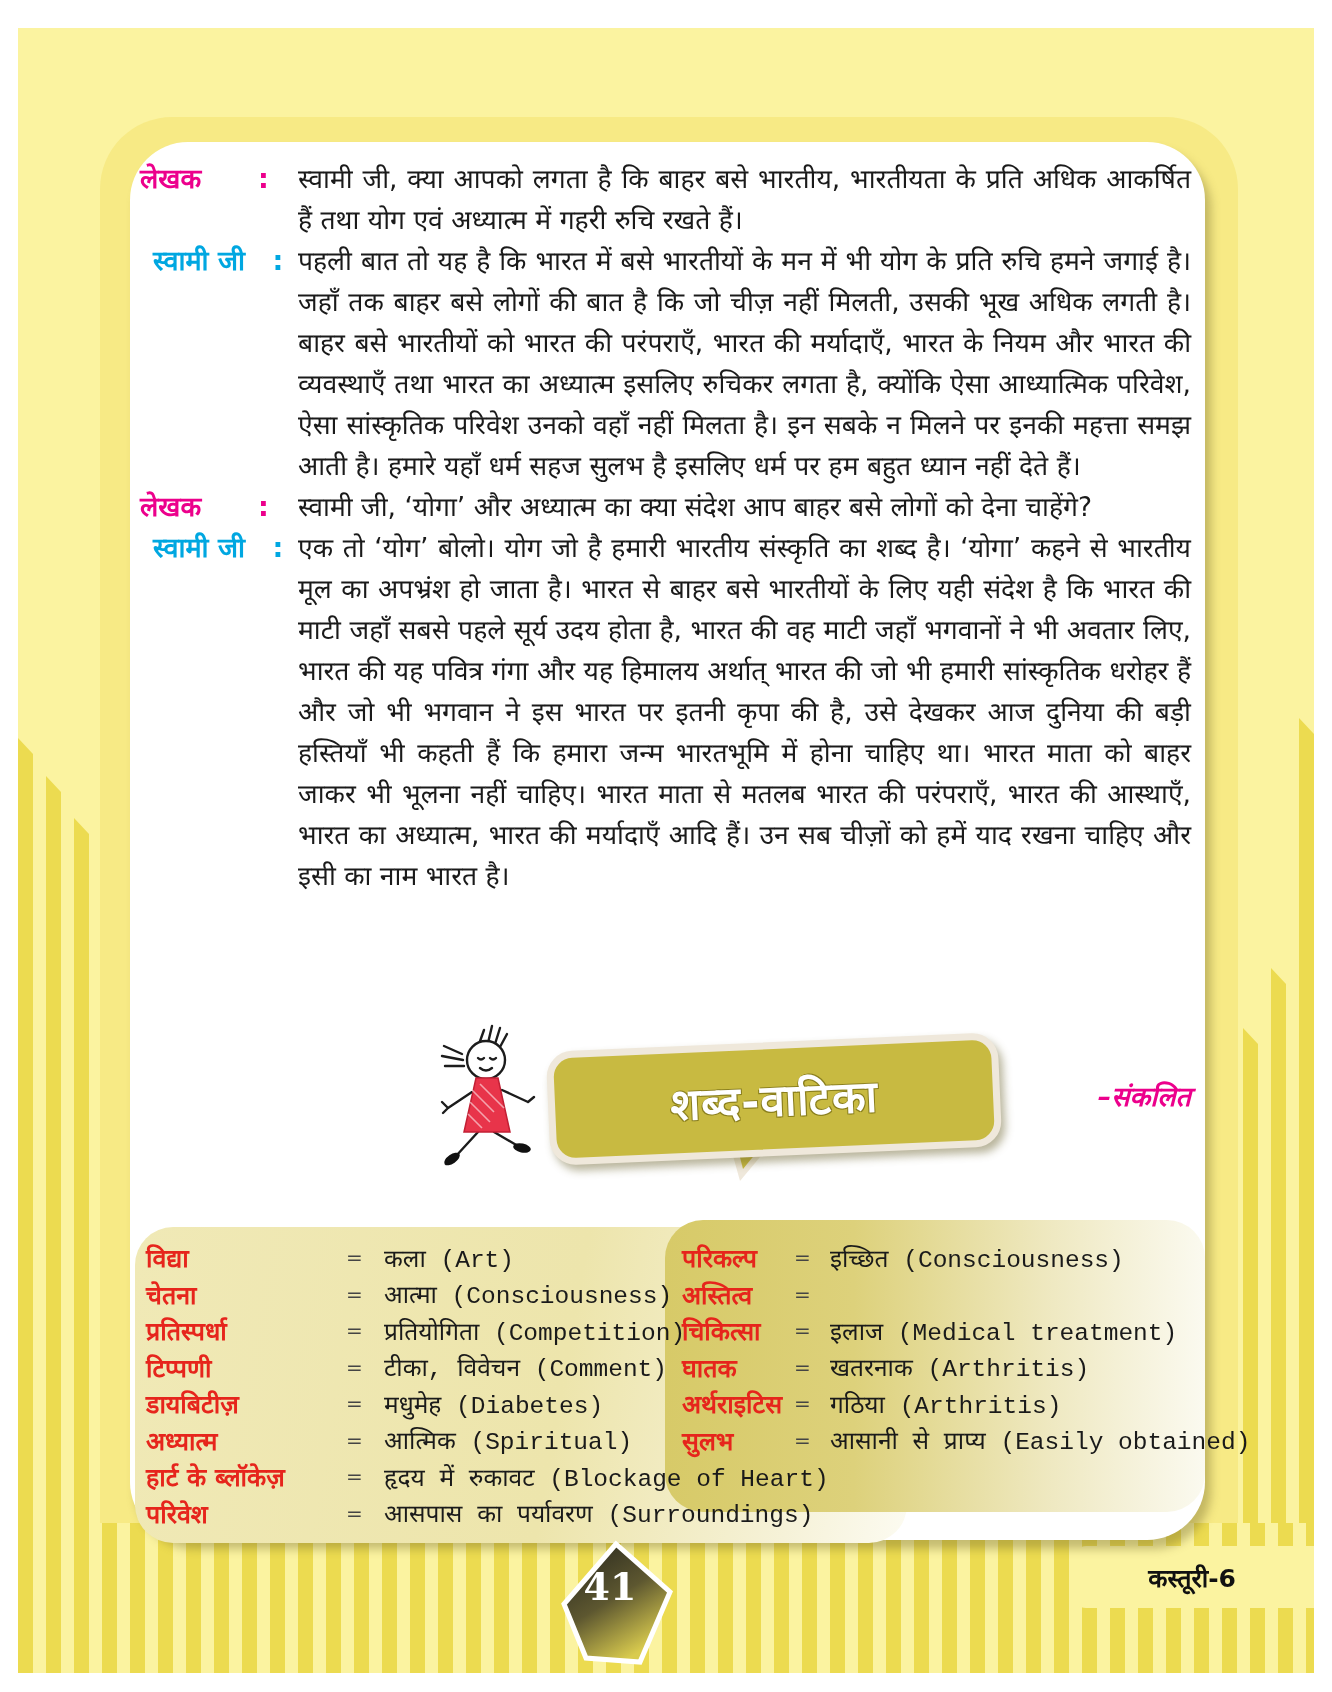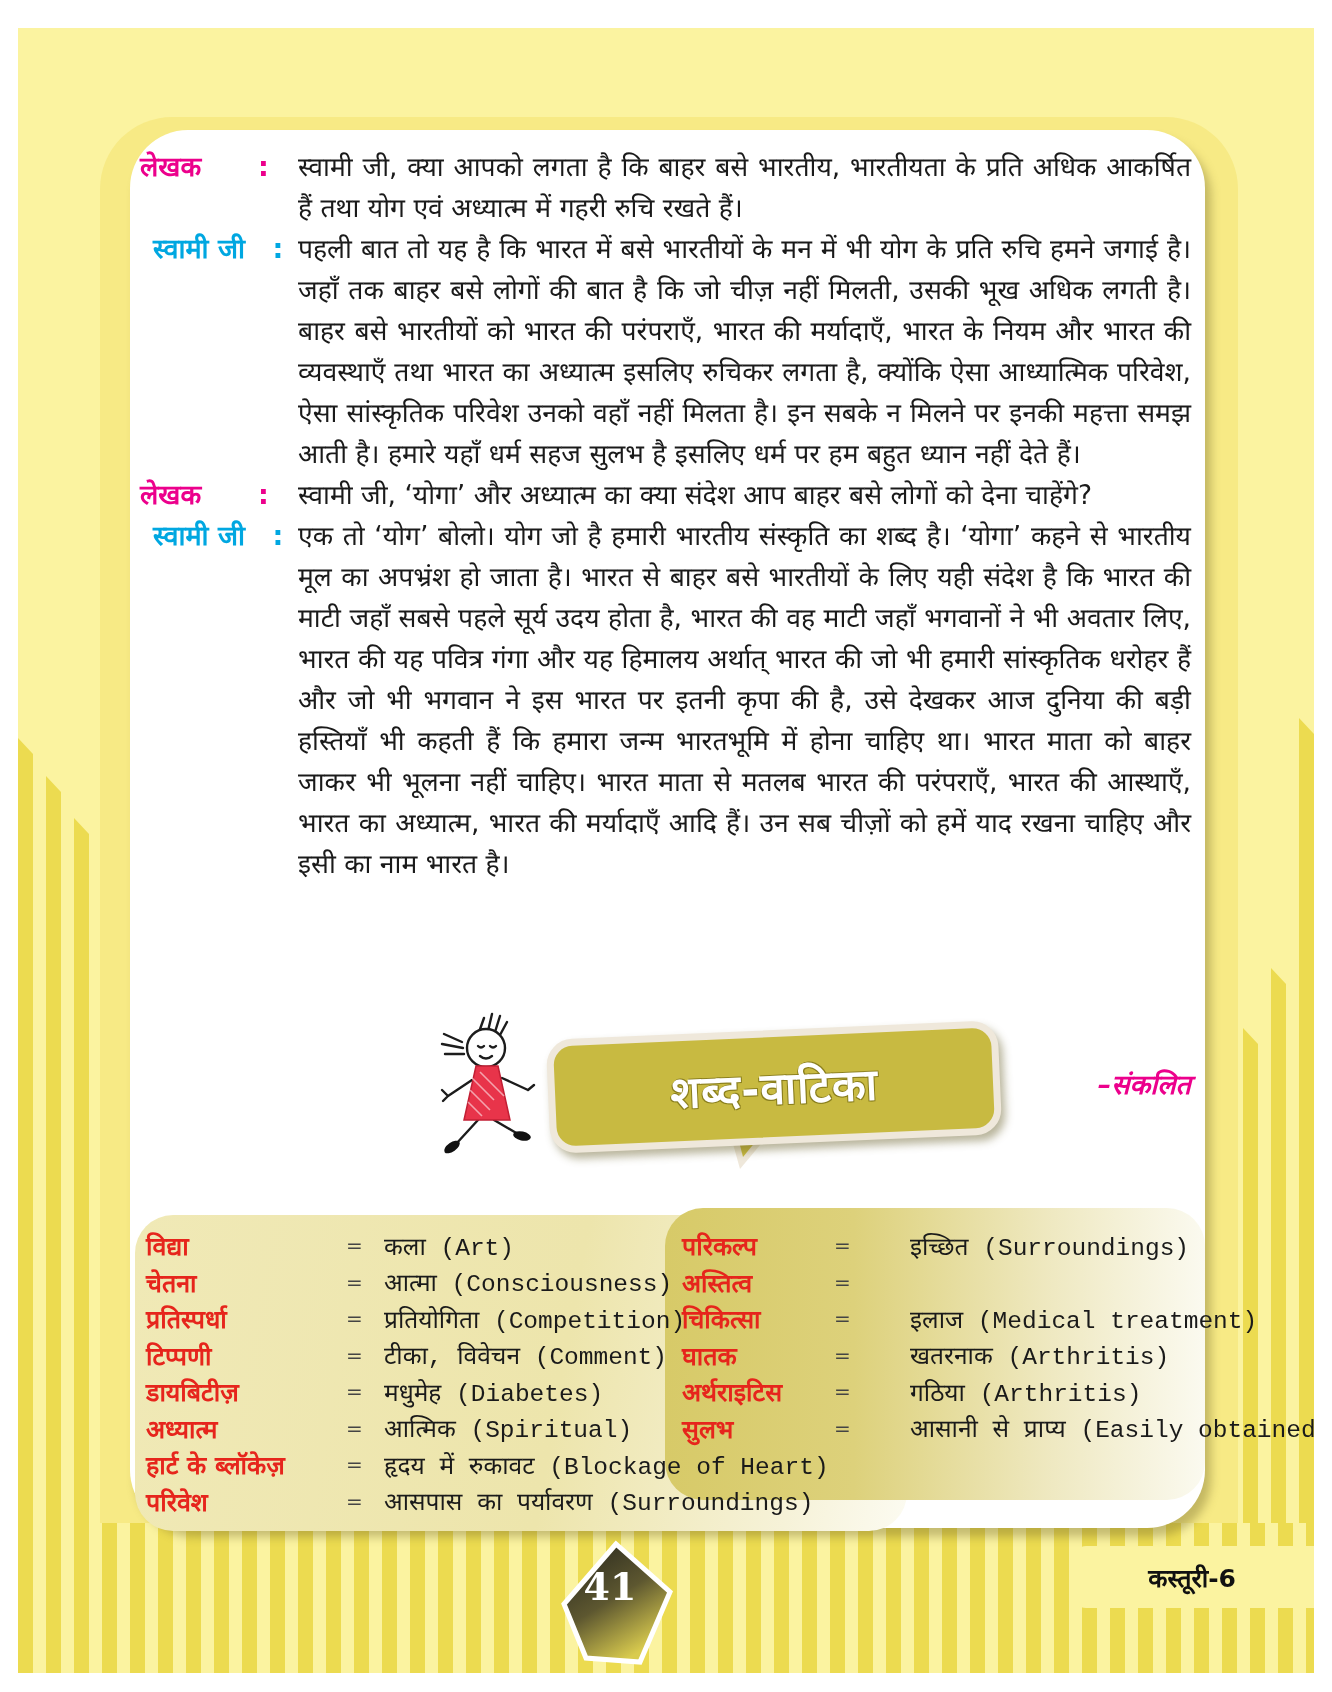--- a/index.html
+++ b/index.html
@@ -9,21 +9,21 @@
 
   
   .stripe-col{position:absolute;width:15px;bottom:0;background:#ECDB50;}
   .stripe-col.diag{clip-path:polygon(0 0,100% 16px,100% 100%,0 100%);}
   .bottom-band{position:absolute;left:0;right:0;bottom:0;height:150px;
        background:repeating-linear-gradient(90deg,#ECDB50 0 15px,#FBF3A0 15px 28px);}
   .corner-patch{position:absolute;right:0;width:240px;height:62px;background:#FBF3A0;border-radius:12px 0 0 12px;}
 
   
   .halo{position:absolute;left:82px;top:89px;width:1138px;height:1490px;background:#F7EA85;border-radius:72px;}
-  .card{position:absolute;left:112px;top:102px;width:1075px;height:1398px;background:#ffffff;border-radius:58px;
+  .card{position:absolute;left:112px;top:114px;width:1075px;height:1398px;background:#ffffff;border-radius:58px;
         box-shadow:6px 9px 10px rgba(110,100,40,.38);}
 
   
   .dialogue{position:absolute;left:10px;top:16px;width:1057px;}
   .turn{display:grid;grid-template-columns:118px 40px 1fr;align-items:start;}
   .speaker{font-weight:bold;font-size:27px;line-height:41px;}
   .colon{font-weight:bold;font-size:27px;line-height:41px;}
   .pink{color:#EC008C;} .cyan{color:#00A7E1;text-align:center;}
   .utter{font-size:26.5px;line-height:41px;color:#1a1a1a;text-align:justify;padding-right:6px;}
   .attribution{position:absolute;right:14px;top:935px;color:#EC008C;font-size:27px;font-style:italic;font-weight:bold;}
@@ -44,21 +44,21 @@
   
   .panel-left{position:absolute;left:5px;top:1085px;width:772px;height:316px;border-radius:38px;
        background:linear-gradient(100deg,#F0E9B6 0%,#EDE5AC 55%,#F6F2D8 85%,#FCFBF1 100%);}
   .panel-right{position:absolute;left:535px;top:1078px;width:540px;height:292px;border-radius:38px;
        background:linear-gradient(90deg,#D7CA68 0%,#DDD17B 35%,#EFE9C2 72%,#FBFAF0 100%);}
   .vocab{position:absolute;display:grid;grid-auto-rows:36.5px;}
   .vocab-left{left:16px;top:1097px;width:752px;}
   .vocab-right{left:552px;top:1097px;width:516px;}
   .vrow{display:grid;align-items:center;}
   .vocab-left .vrow{grid-template-columns:200px 38px 1fr;}
-  .vocab-right .vrow{grid-template-columns:112px 36px 1fr;gap:40px;}
+  .vocab-right .vrow{grid-template-columns:112px 36px 1fr;}
   .vword{color:#E6251C;font-weight:bold;font-size:25px;white-space:nowrap;}
   .veq{color:#444;font-size:20px;}
   .vmean{color:#1a1a1a;font-size:24.5px;white-space:nowrap;font-family:Liberation Mono, monospace;}
 
   
   .book-label{position:absolute;right:78px;top:1532px;font-size:25px;font-weight:bold;color:#111;z-index:6;}
   .page-badge{position:absolute;left:540px;top:1512px;z-index:6;}
   .page-num{font-family:"DejaVu Serif",serif;font-weight:bold;font-size:38px;fill:#ffffff;}
   .z1{z-index:1}.z2{z-index:2}.z3{z-index:3}.z4{z-index:4}.z5{z-index:5}
 </style>
@@ -184,21 +184,21 @@
           <span class="vword">परिवेश</span>
           <span class="veq">=</span>
           <span class="vmean">आसपास का पर्यावरण (Surroundings)</span>
         </div>
       </div>
 
       <div class="vocab vocab-right">
         <div class="vrow">
           <span class="vword">परिकल्प</span>
           <span class="veq">=</span>
-          <span class="vmean">इच्छित (Surroundings)</span>
+          <span class="vmean">इच्छित (Consciousness)</span>
         </div>
         <div class="vrow">
           <span class="vword">अस्तित्व</span>
           <span class="veq">=</span>
         </div>
         <div class="vrow">
           <span class="vword">चिकित्सा</span>
           <span class="veq">=</span>
           <span class="vmean">इलाज (Medical treatment)</span>
         </div>

